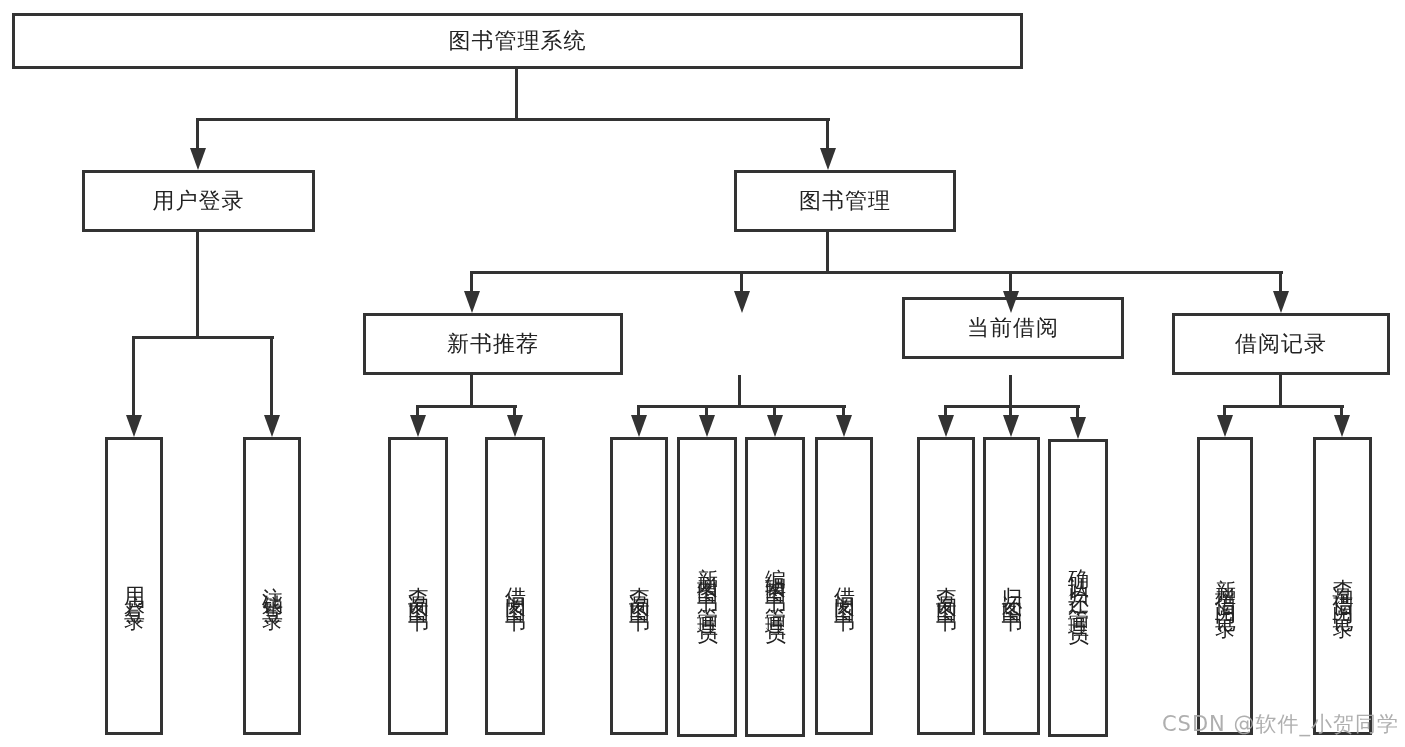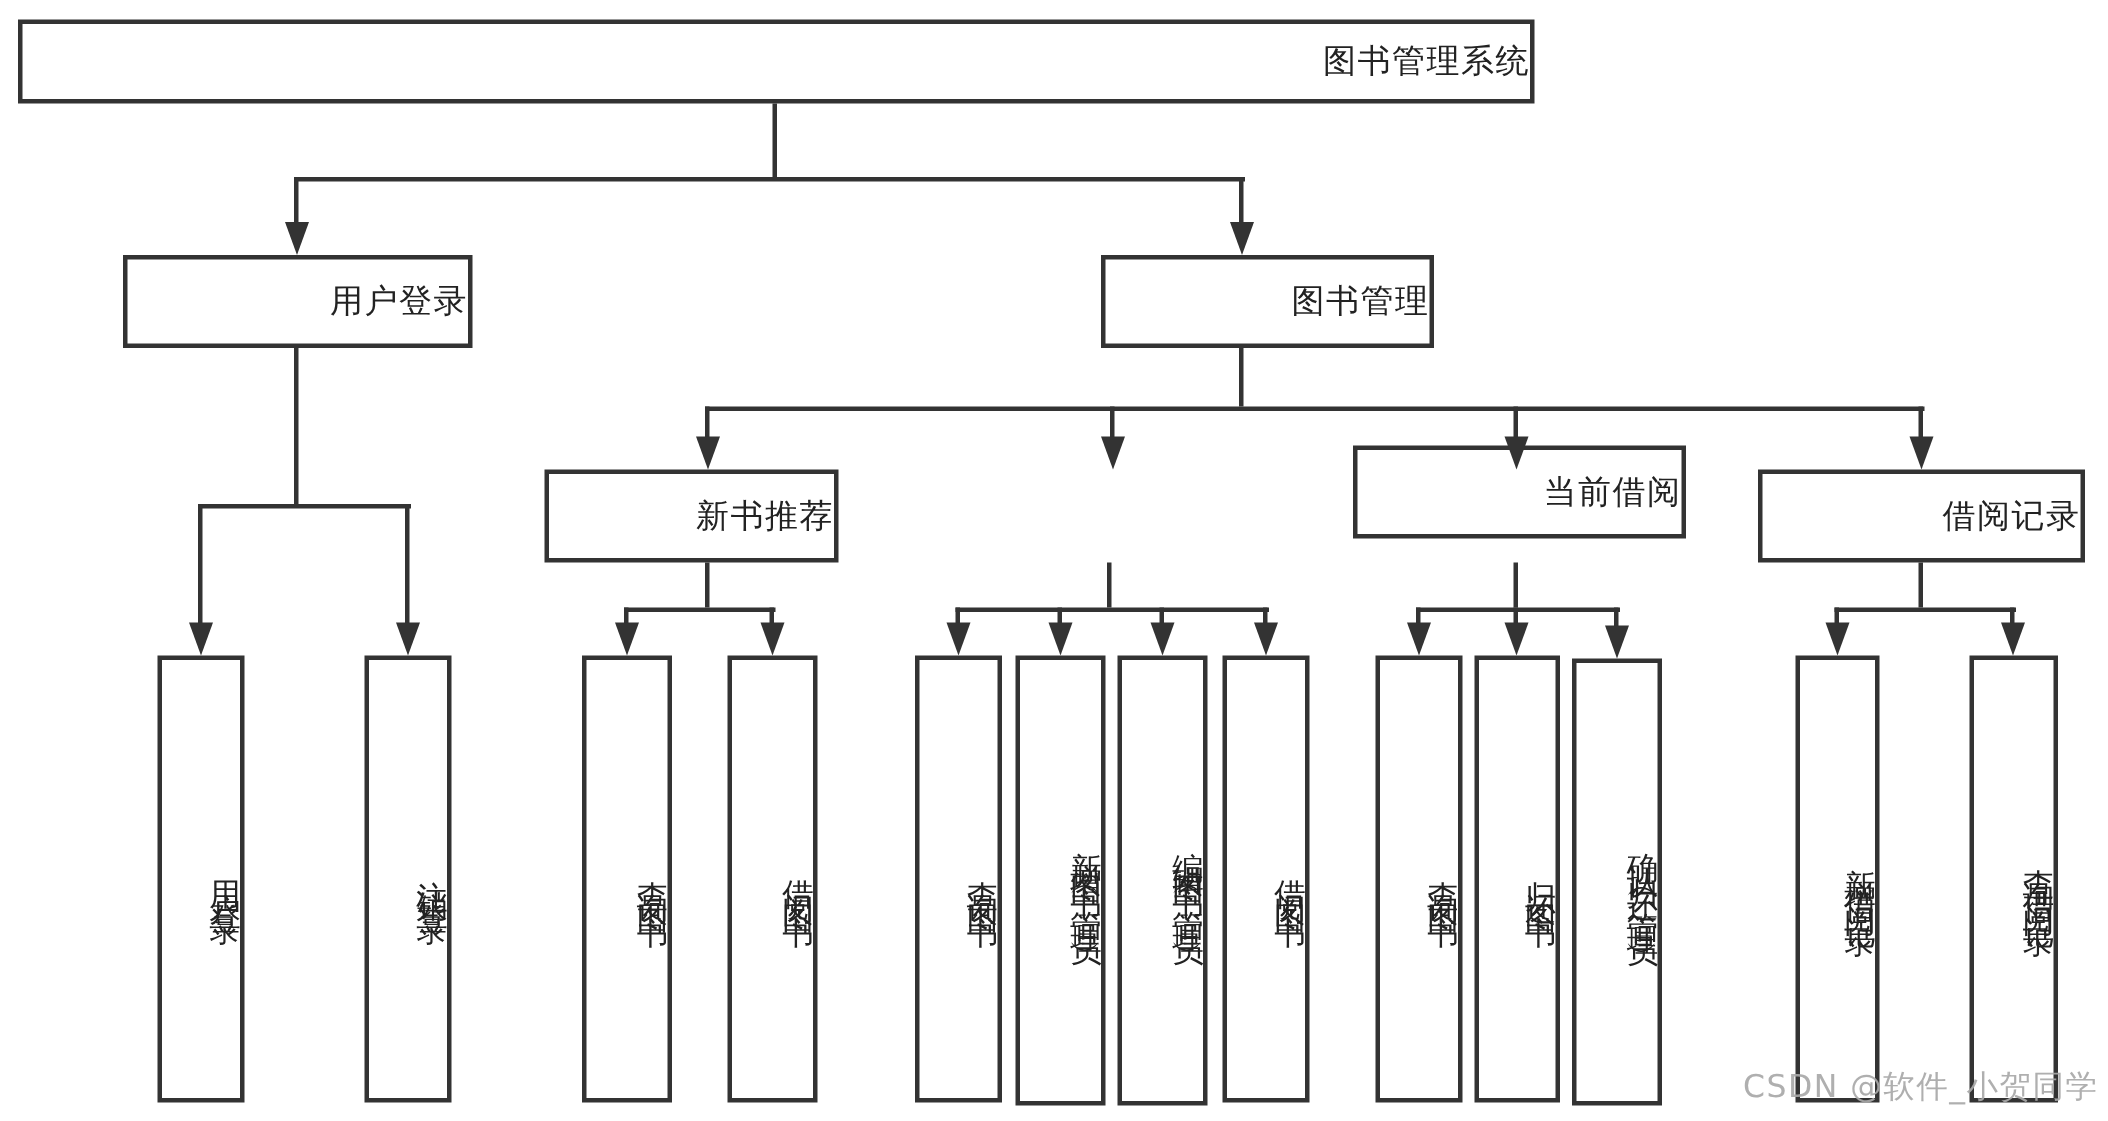--- a/index.html
+++ b/index.html
@@ -11,21 +11,21 @@
     font-family: "DejaVu Sans", sans-serif;
     overflow: hidden;
   }
   .box {
     position: absolute;
     box-sizing: border-box;
     background: #ffffff;
     border: 3px solid #333333;
     display: flex;
     align-items: center;
-    justify-content: flex-end;
+    justify-content: center;
     color: #222222;
     font-size: 22px;
     letter-spacing: 1px;
   }
   .vbox { font-size: 21px; }
   .vbox .vtext {
     writing-mode: vertical-lr;
     text-orientation: mixed;
     letter-spacing: 8px;
     line-height: 1;
@@ -62,21 +62,21 @@
     <span>图书管理系统</span>
   </div>
 
   <div class="box" style="left:82px; top:170px; width:233px; height:62px;">
     <span>用户登录</span>
   </div>
   <div class="box" style="left:734px; top:170px; width:222px; height:62px;">
     <span>图书管理</span>
   </div>
 
-  <div class="box" style="left:363px; top:313px; width:196px; height:62px;">
+  <div class="box" style="left:363px; top:313px; width:260px; height:62px;">
     <span>新书推荐</span>
   </div>
   <div class="box" style="left:902px; top:297px; width:222px; height:62px;">
     <span>当前借阅</span>
   </div>
   <div class="box" style="left:1172px; top:313px; width:218px; height:62px;">
     <span>借阅记录</span>
   </div>
 
   <div class="box vbox" style="left:105px; top:437px; width:58px; height:298px;">

